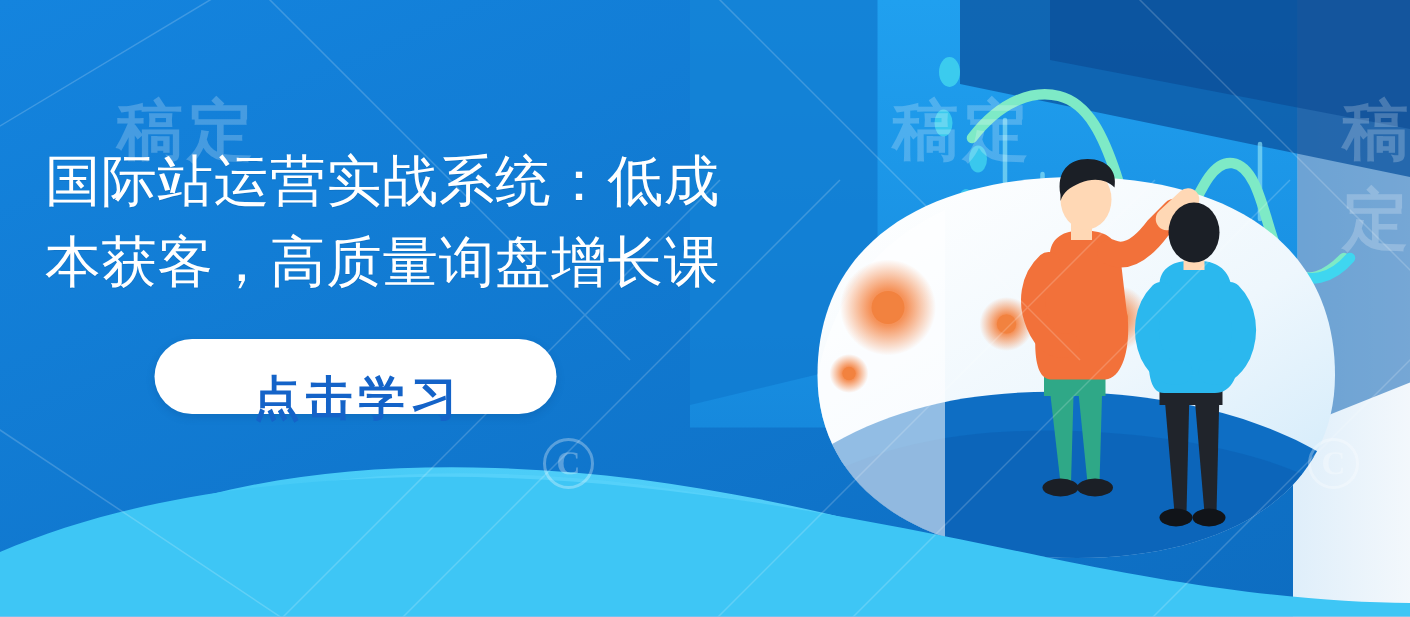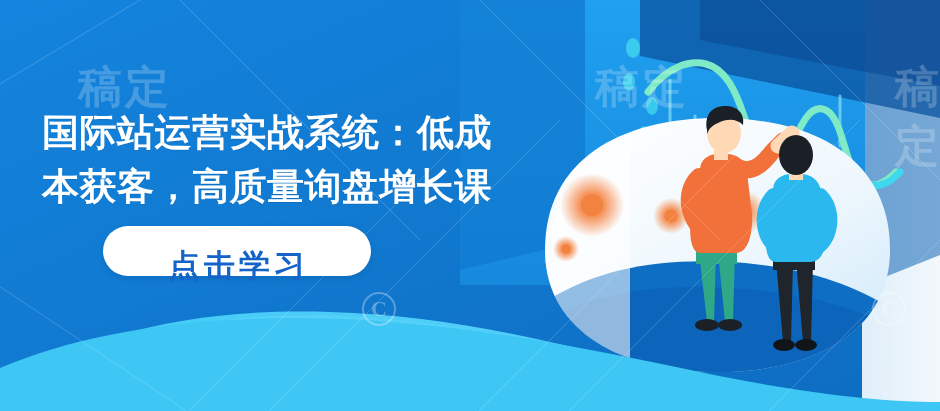--- a/index.html
+++ b/index.html
@@ -17,25 +17,25 @@
   svg.layer{display:block;}
 
   
   #text-block{
     position:absolute;
     left:28px; top:92px;
     width:600px;
     z-index:40;
   }
   #headline{
-    margin:14px;
+    margin:2px;
     color:#ffffff;
     font-size:37px;
     line-height:54px;
-    font-weight:bold;
+    font-weight:normal;
     letter-spacing:0.5px;
     white-space:pre-line;
     text-shadow:0 1px 0 rgba(5,70,130,.18);
   }
   #cta-button{
     position:absolute;
     left:103px; top:226px;
     width:268px; height:50px;
     background:#ffffff;
     border-radius:25px;

